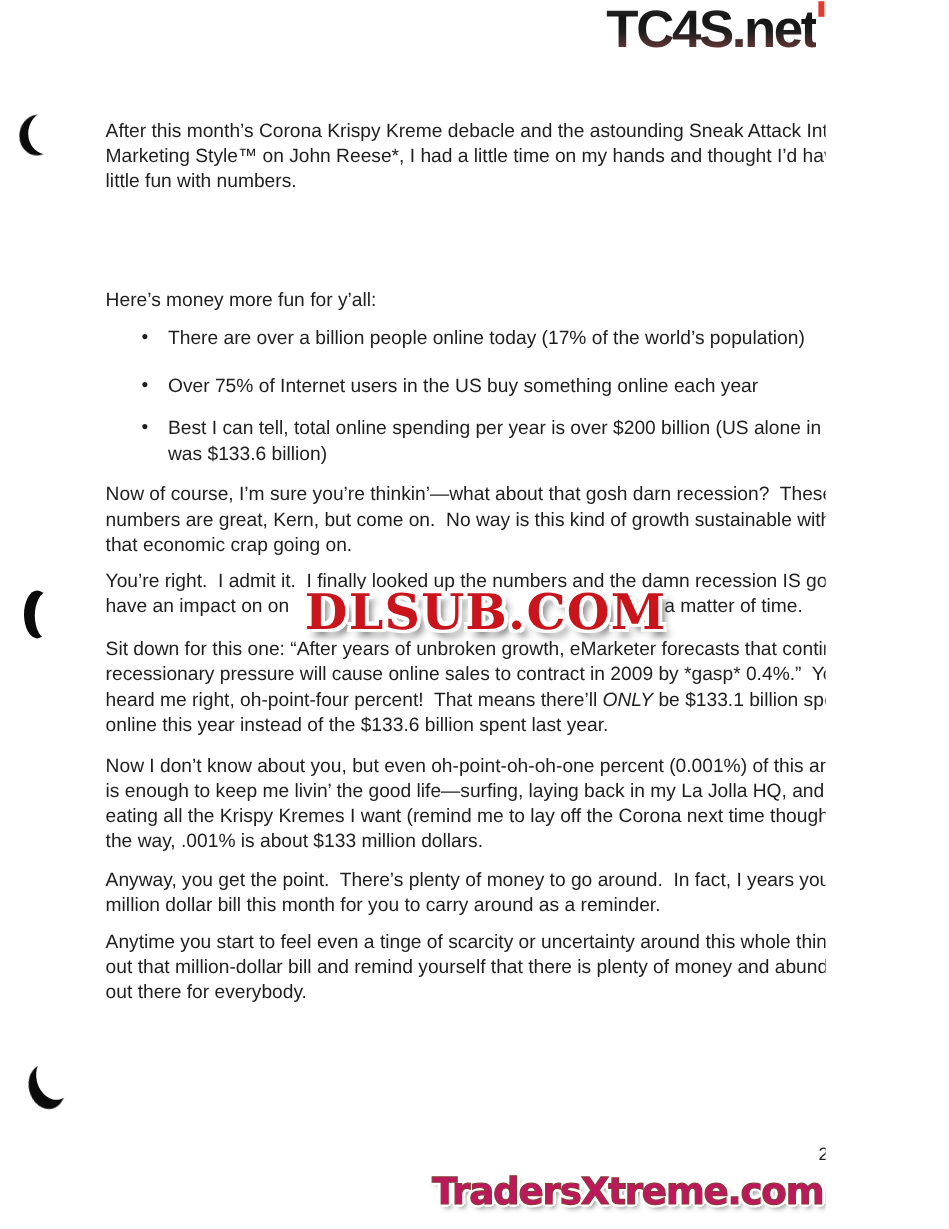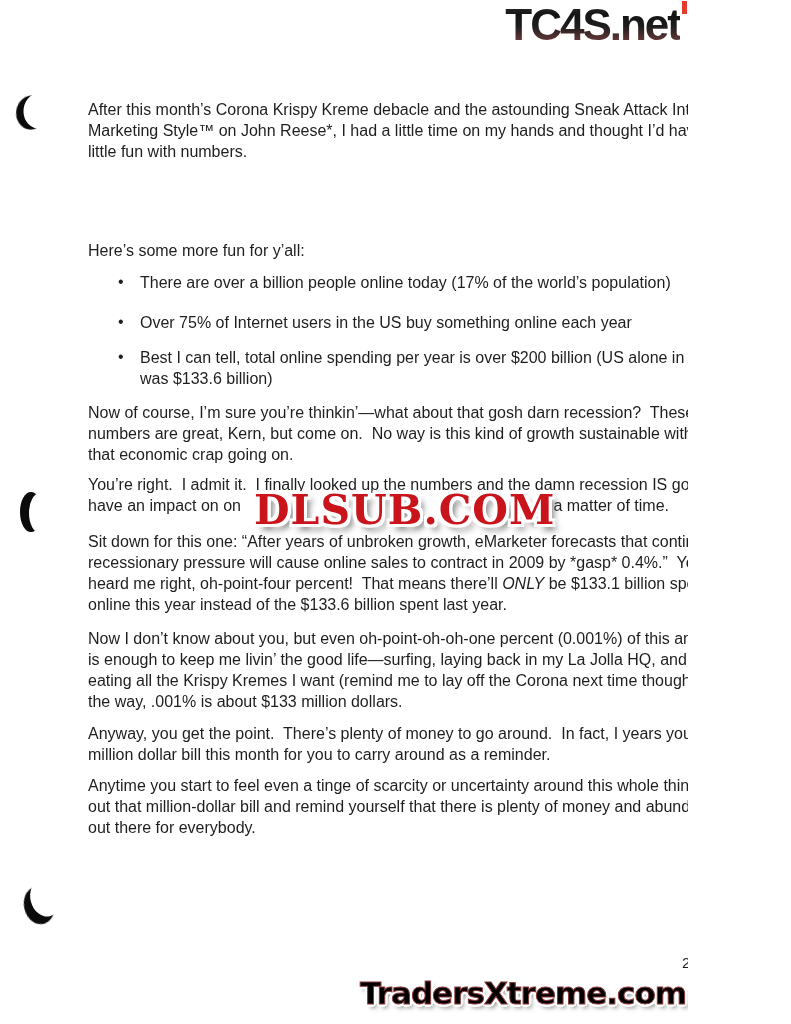--- a/index.html
+++ b/index.html
@@ -86,21 +86,21 @@
 
   
   #page-number {
     position:absolute; left:682px; top:954px;
     font-size:15px;
   }
   #footer-logo {
     position:absolute; right:2px; top:975px;
     font-family:"DejaVu Sans", sans-serif;
     font-weight:bold; font-size:31px; letter-spacing:-1px;
-    color:#000000;
+    color:#be185d;
     -webkit-text-stroke:1px #8c3838;
     text-shadow:
       -3px 0 0 #ffffff, 3px 0 0 #ffffff, 0 -3px 0 #ffffff, 0 3px 0 #ffffff,
       -2px -2px 0 #ffffff, 2px -2px 0 #ffffff, -2px 2px 0 #ffffff, 2px 2px 0 #ffffff,
       3px 4px 4px rgba(130,135,130,0.9);
   }
 </style>
 </head>
 <body>
 
@@ -117,21 +117,21 @@
     <div class="moon"></div>
     <div class="carve"></div>
   </div>
   <div id="crescent-bottom" class="crescent">
     <div class="moon"></div>
     <div class="carve"></div>
   </div>
 
   <div id="doc-body">
       <div class="block" style="top: 99px;">After this month’s Corona Krispy Kreme debacle and the astounding Sneak Attack Internet Marketing Style™ on John Reese*, I had a little time on my hands and thought I’d have a little fun with numbers.</div>
-      <div class="block" style="top: 240px;">Here’s some more fun for y’all:</div>
+      <div class="block" style="top: 240px;">Here’s money more fun for y’all:</div>
       <div class="block bullet" style="top: 272px;"><span class="bullet-dot">•</span>There are over a billion people online today (17% of the world’s population)</div>
       <div class="block bullet" style="top: 312px;"><span class="bullet-dot">•</span>Over 75% of Internet users in the US buy something online each year</div>
       <div class="block bullet" style="top: 347px;"><span class="bullet-dot">•</span>Best I can tell, total online spending per year is over $200 billion (US alone in 2008 was $133.6 billion)</div>
       <div class="block" style="top: 402px;">Now of course, I’m sure you’re thinkin’—what about that gosh darn recession?  These numbers are great, Kern, but come on.  No way is this kind of growth sustainable with all that economic crap going on.</div>
       <div class="block" style="top: 474px;">You’re right.  I admit it.  I finally looked up the numbers and the damn recession IS going to have an impact on on<span class="obscured-gap"></span>y a matter of time.</div>
       <div class="block" style="top: 531px;"><span>Sit down for this one: “After years of unbroken growth, eMarketer forecasts that continued recessionary pressure will cause online sales to contract in 2009 by *gasp* 0.4%.”  You heard me right, oh-point-four percent!  That means there’ll </span><span class="italic">ONLY</span><span> be $133.1 billion spent online this year instead of the $133.6 billion spent last year.</span></div>
       <div class="block" style="top: 628px;">Now I don’t know about you, but even oh-point-oh-oh-one percent (0.001%) of this amount is enough to keep me livin’ the good life—surfing, laying back in my La Jolla HQ, and eating all the Krispy Kremes I want (remind me to lay off the Corona next time though).  By the way, .001% is about $133 million dollars.</div>
       <div class="block" style="top: 723px;">Anyway, you get the point.  There’s plenty of money to go around.  In fact, I years you a million dollar bill this month for you to carry around as a reminder.</div>
       <div class="block" style="top: 775px;">Anytime you start to feel even a tinge of scarcity or uncertainty around this whole thing, pull out that million-dollar bill and remind yourself that there is plenty of money and abundance out there for everybody.</div>
     </div>

